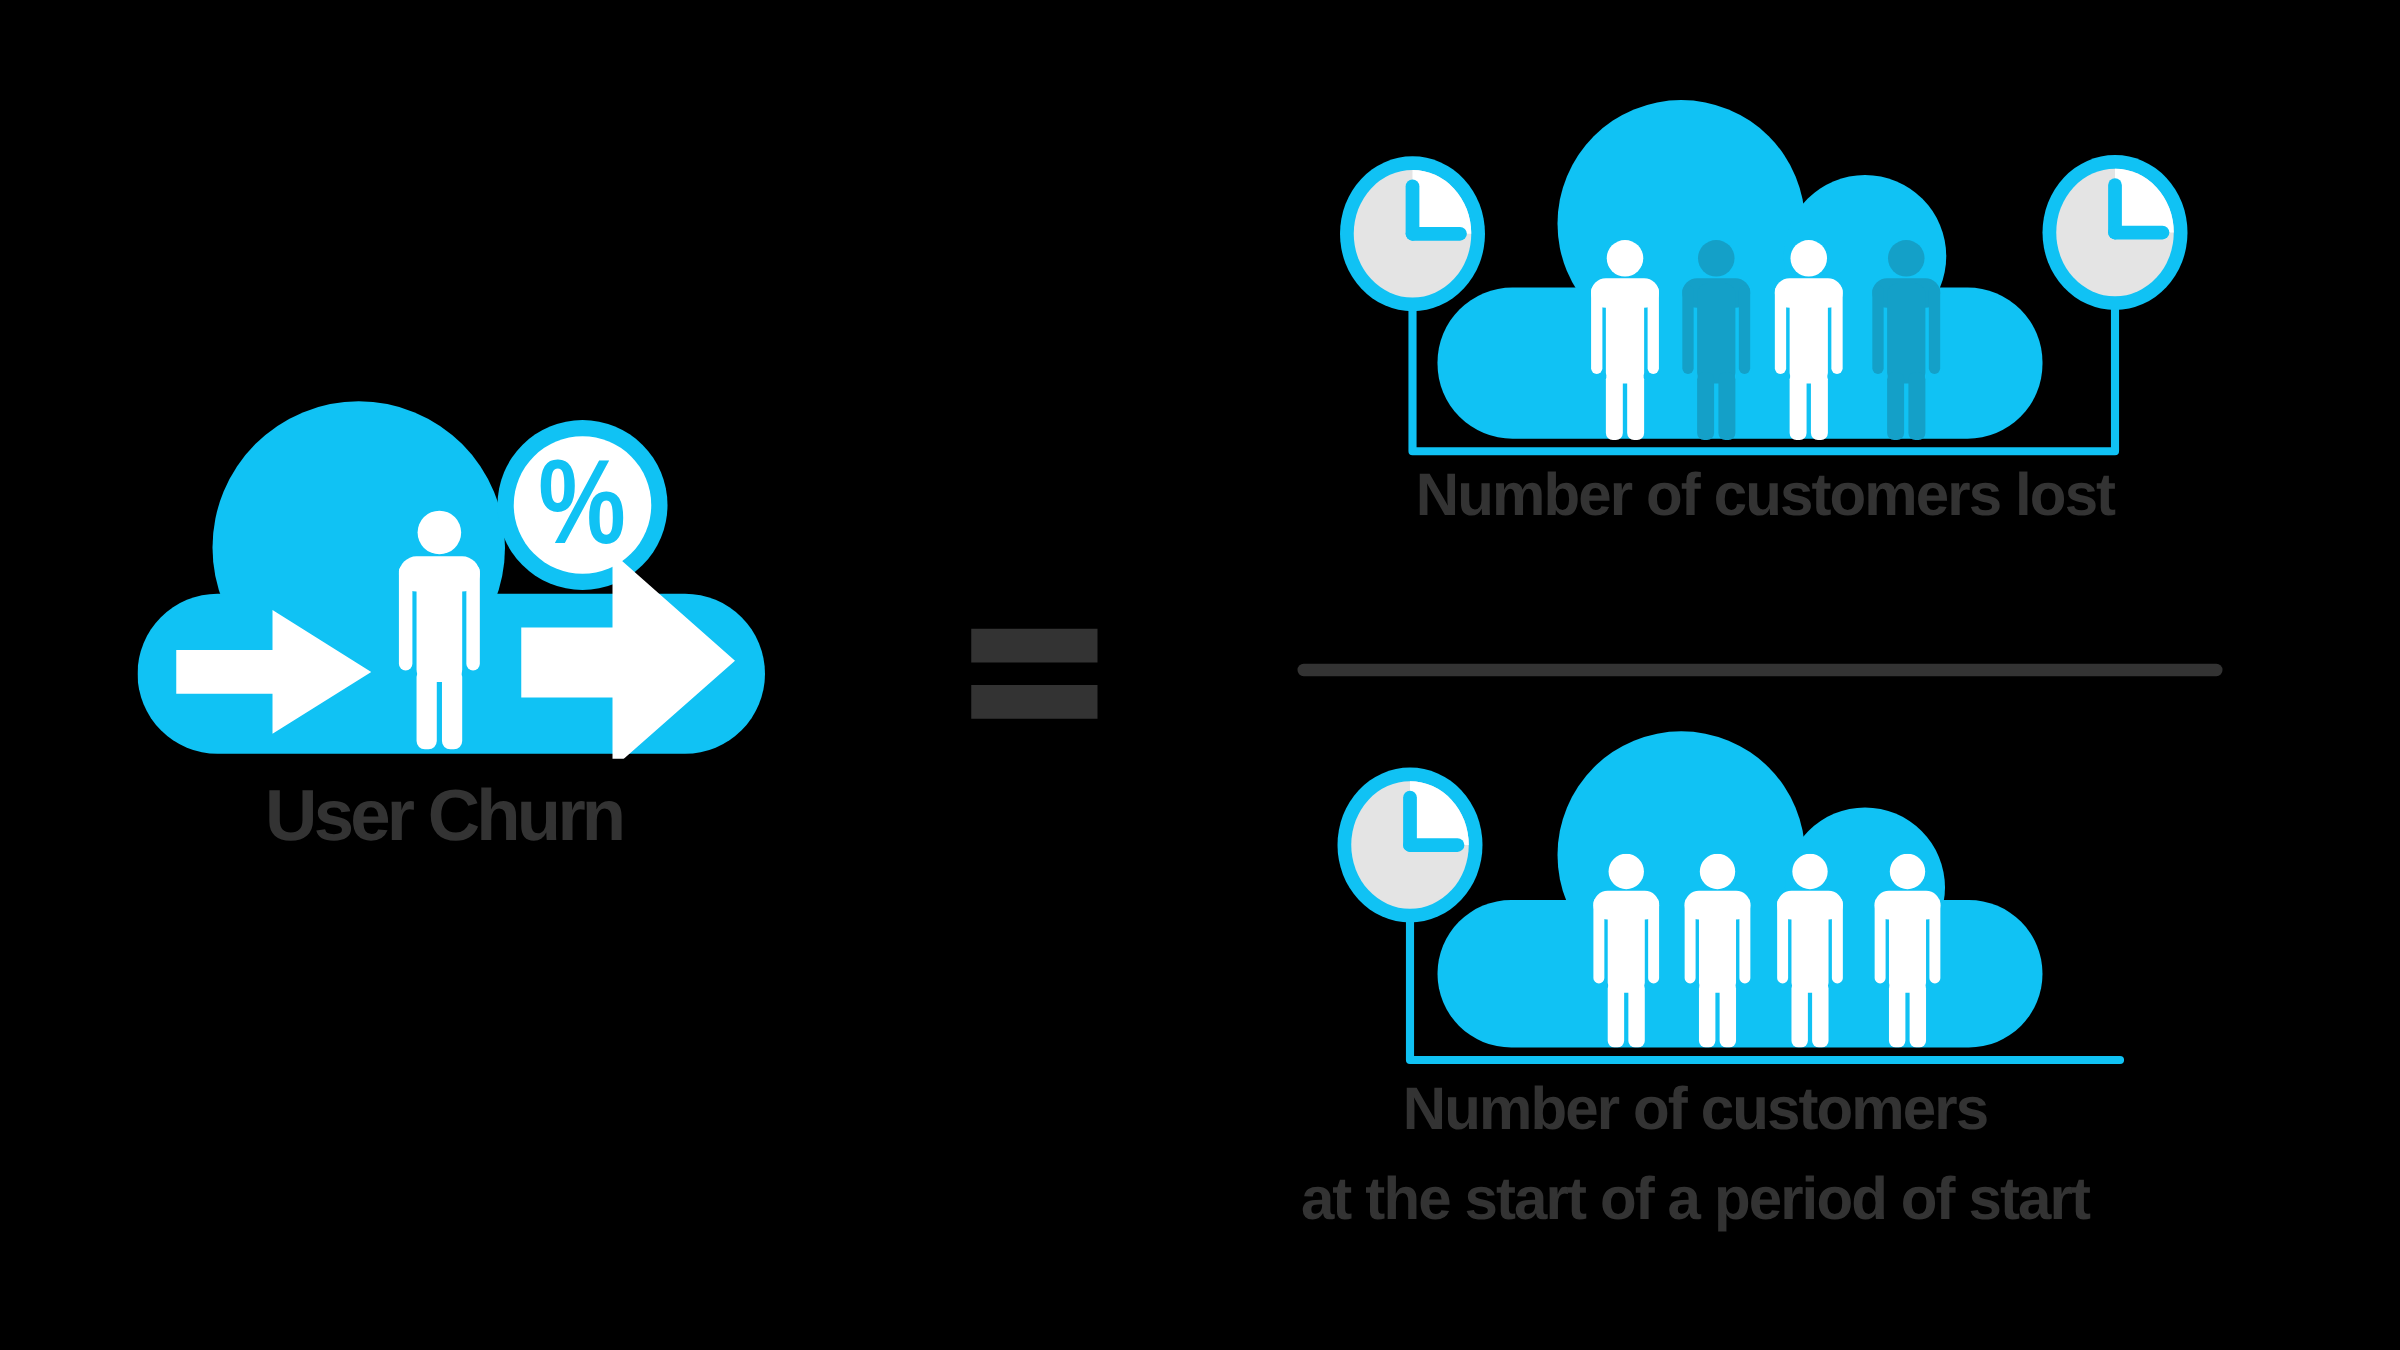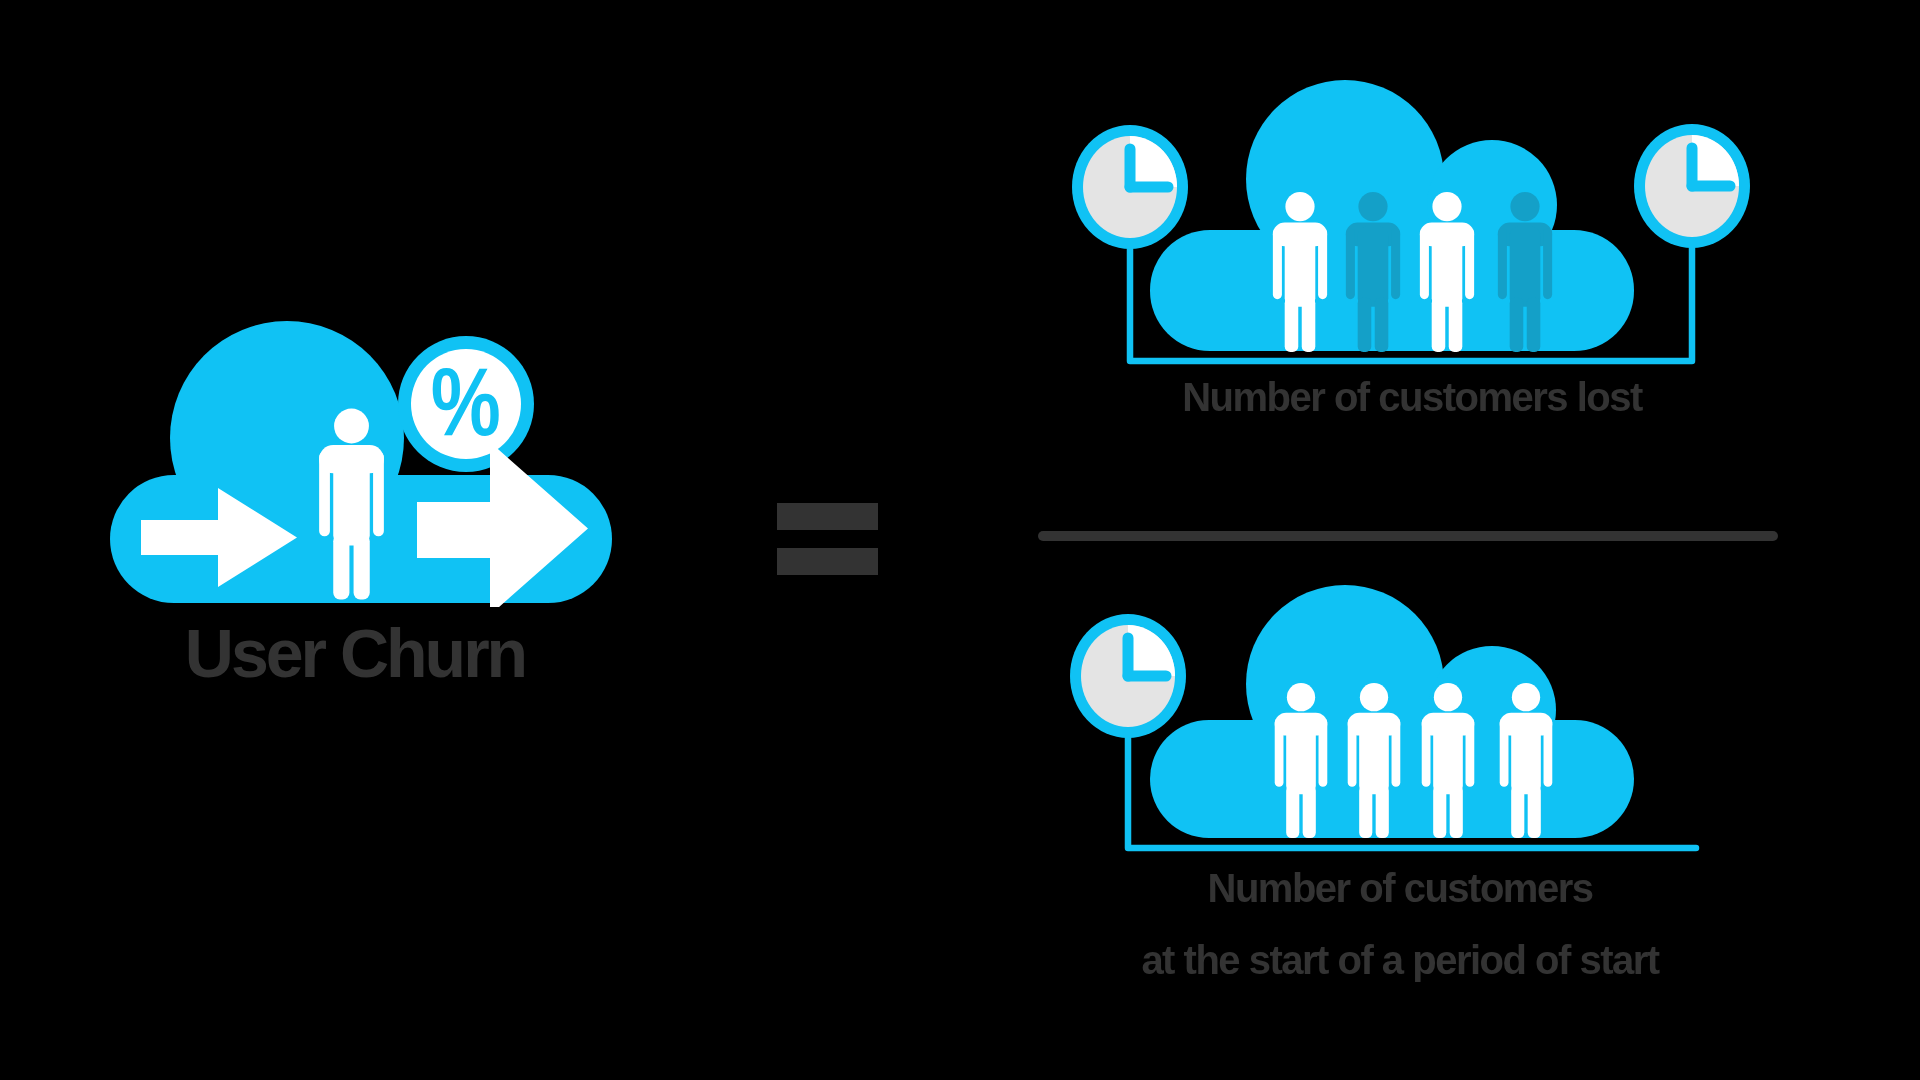--- a/index.html
+++ b/index.html
@@ -11,27 +11,27 @@
   html,body{margin:0;padding:0;background:#000;}
   .stage{
     position:relative;width:1920px;height:1080px;background:#000000;overflow:hidden;
     font-family:"Liberation Sans", sans-serif;
   }
   .abs{position:absolute;}
   .label{
     color:var(--txt);font-weight:bold;text-align:center;
   }
   .user-churn{
-    left:55px;top:606px;width:600px;font-size:68px;line-height:94px;letter-spacing:-3px;
+    left:55px;top:606px;width:600px;font-size:58px;line-height:94px;letter-spacing:-3px;
   }
   .frac-label{
-    font-size:40px;line-height:72px;letter-spacing:-1.5px;width:800px;text-align:center;
+    font-size:48px;line-height:72px;letter-spacing:-1.5px;width:800px;text-align:center;
   }
   .numerator{left:1012px;top:361px;}
-  .denominator{left:1000px;top:852px;}
+  .denominator{left:956px;top:852px;}
   .fraction-bar{
     left:1038px;top:531px;width:740px;height:10px;border-radius:5px;background:var(--txt);
   }
   .equals{left:777px;top:503px;width:101px;height:72px;}
   .equals .bar{position:absolute;left:0;width:101px;height:27px;background:var(--txt);}
   .equals .bar.b1{top:0;}
   .equals .bar.b2{top:45px;}
   .sr{position:absolute;width:1px;height:1px;overflow:hidden;clip:rect(0 0 0 0);white-space:nowrap;}
   .percent-badge{
     left:411px;top:347px;width:110px;height:110px;display:flex;align-items:center;justify-content:center;

